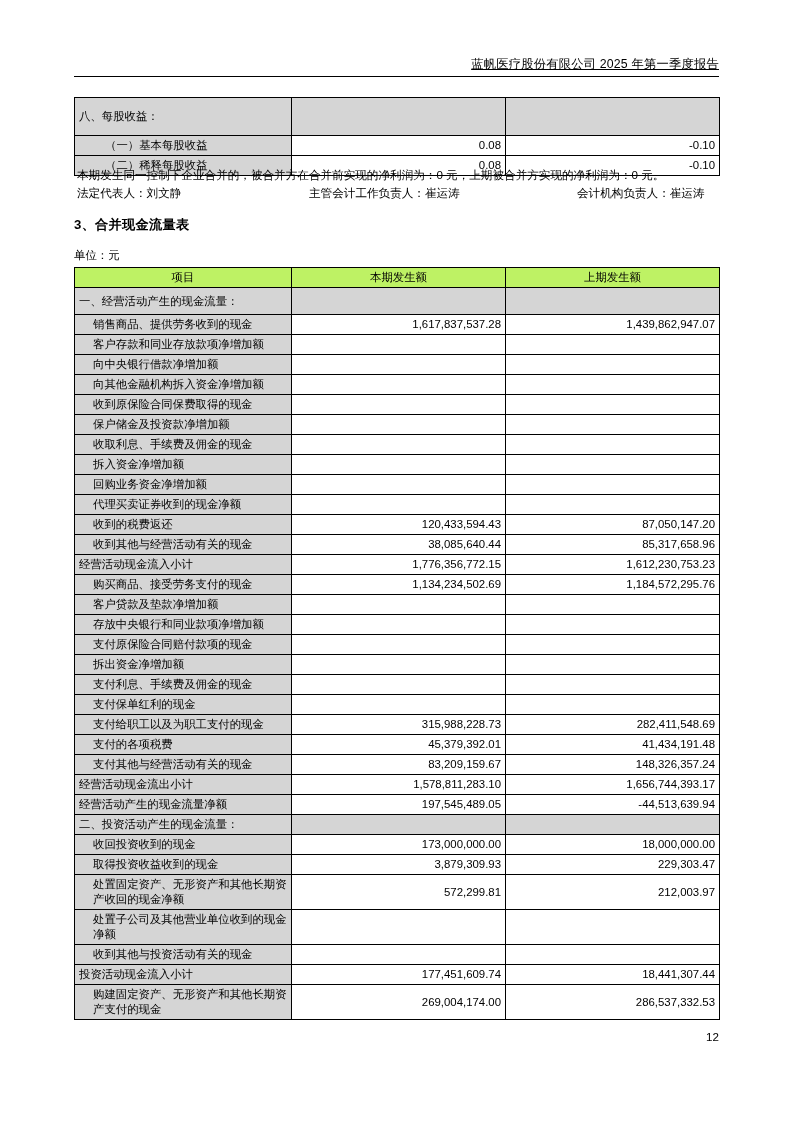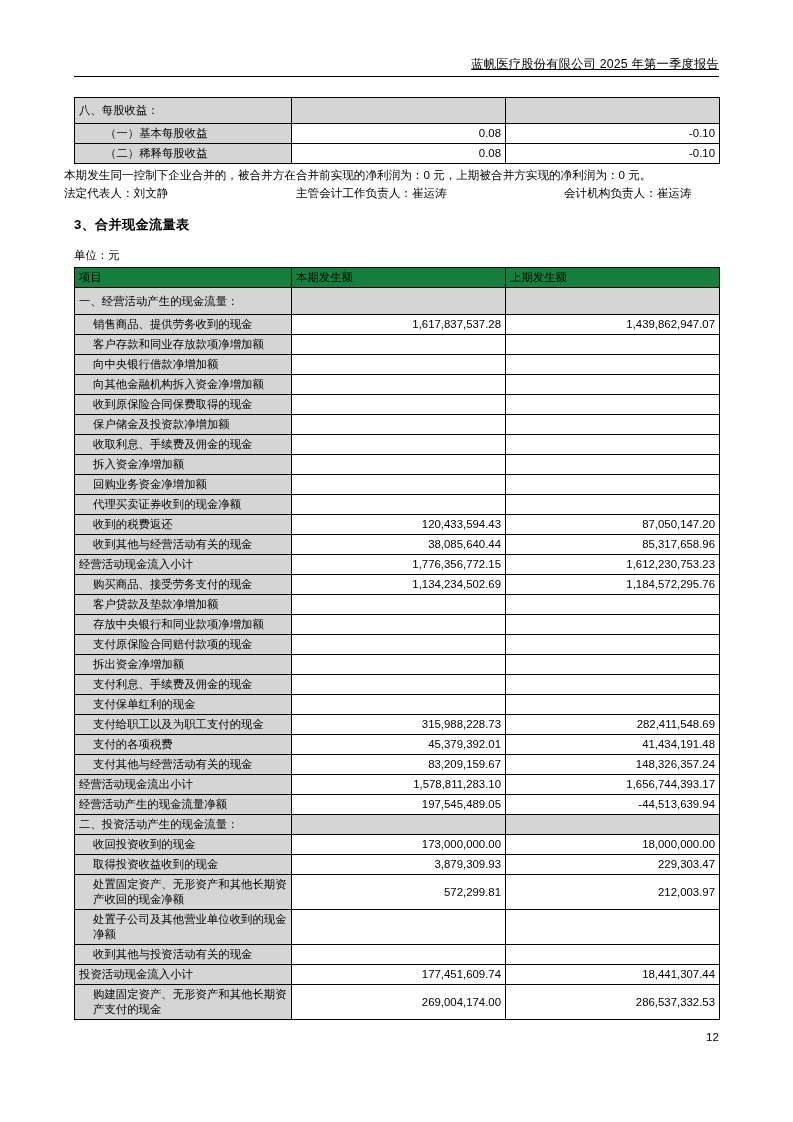--- a/index.html
+++ b/index.html
@@ -51,33 +51,33 @@
   table.fin td, table.fin th {
     border: 1px solid #000;
     padding: 2px 4px;
     vertical-align: middle;
     font-weight: normal;
     line-height: 15px;
   }
   .c-label { width: 217px; background: #d5d5d5; }
   .c-val   { width: 214px; background: #ffffff; text-align: right; }
   .shade   { background: #d5d5d5 !important; }
-  .hdr td  { background: #15803d; text-align: left; }
+  .hdr td  { background: #bef264; text-align: center; }
   .indent1 { padding-left: 18px !important; }
   .indent2 { padding-left: 30px !important; }
 
   
   .eps-zone { position: absolute; left: 74px; top: 97px; }
   .eps-zone table.fin td { height: 17px; }
-  .eps-zone tr.tall td { height: 26px; }
+  .eps-zone tr.tall td { height: 38px; }
 
   
   .notes {
     position: absolute;
-    left: 64px; top: 166px;
+    left: 77px; top: 166px;
     width: 645px;
     font-size: 11.6px;
     line-height: 17.5px;
   }
   .notes .line2 {
     display: flex;
   }
   .notes .line2 span:nth-child(1) { width: 232px; }
   .notes .line2 span:nth-child(2) { width: 268px; }
 

